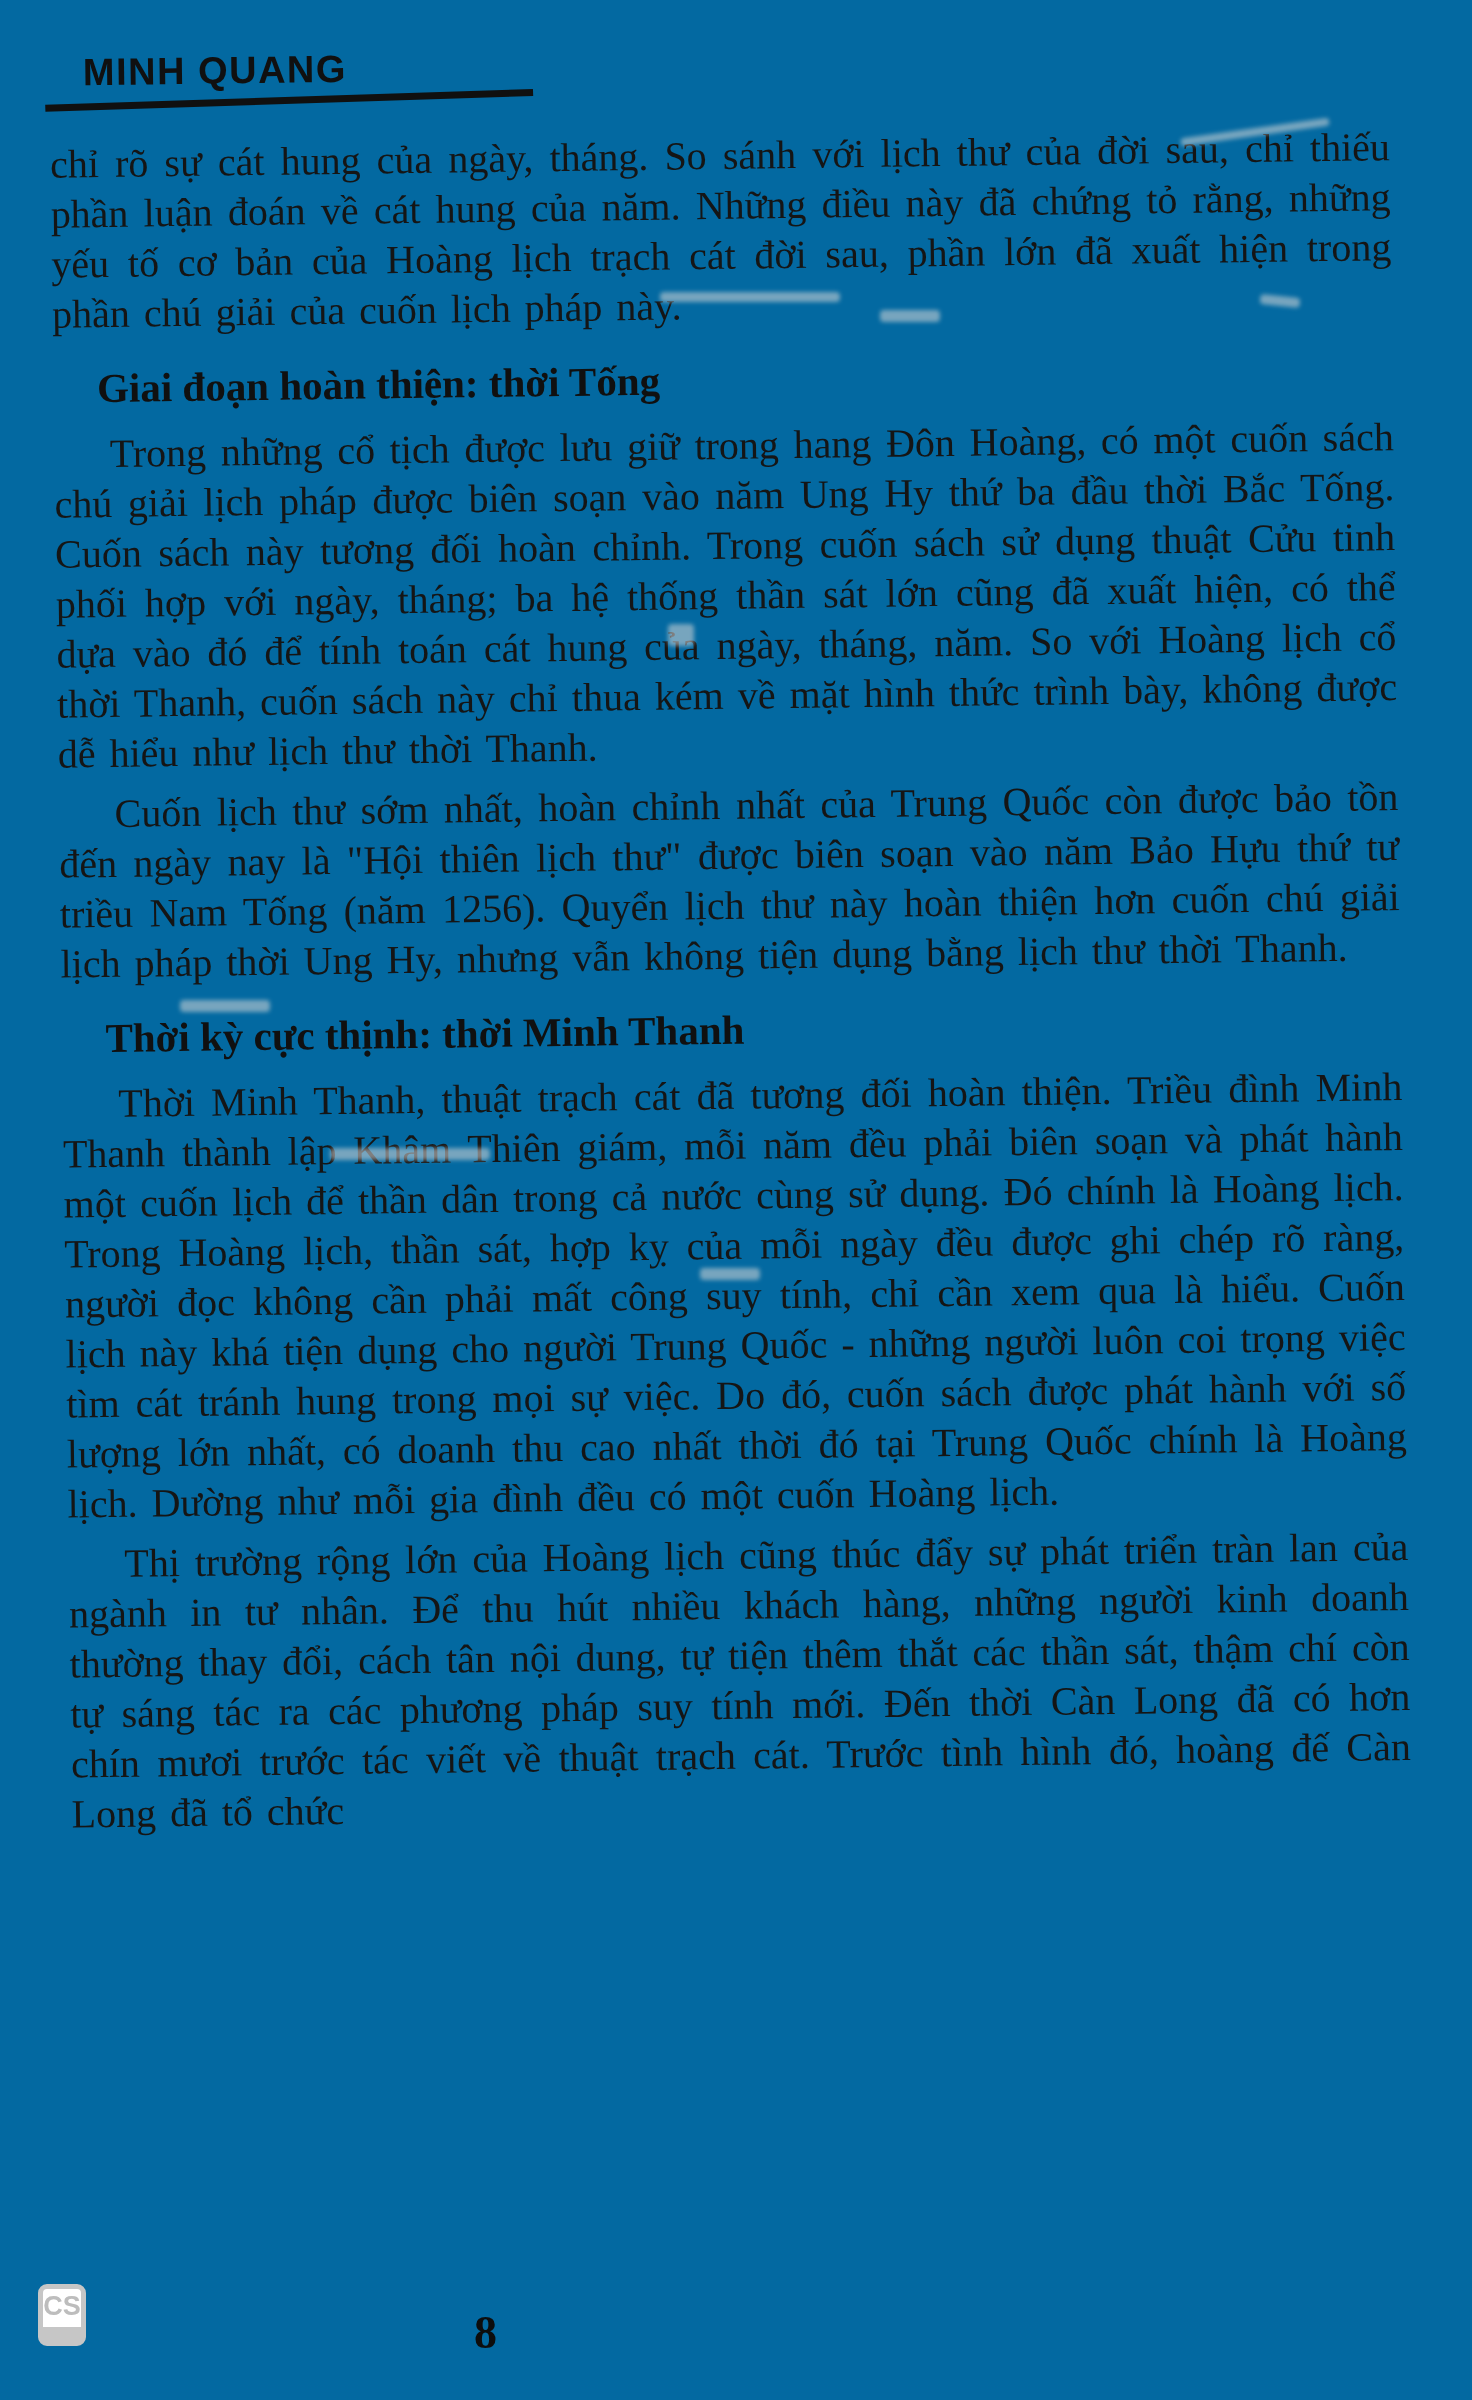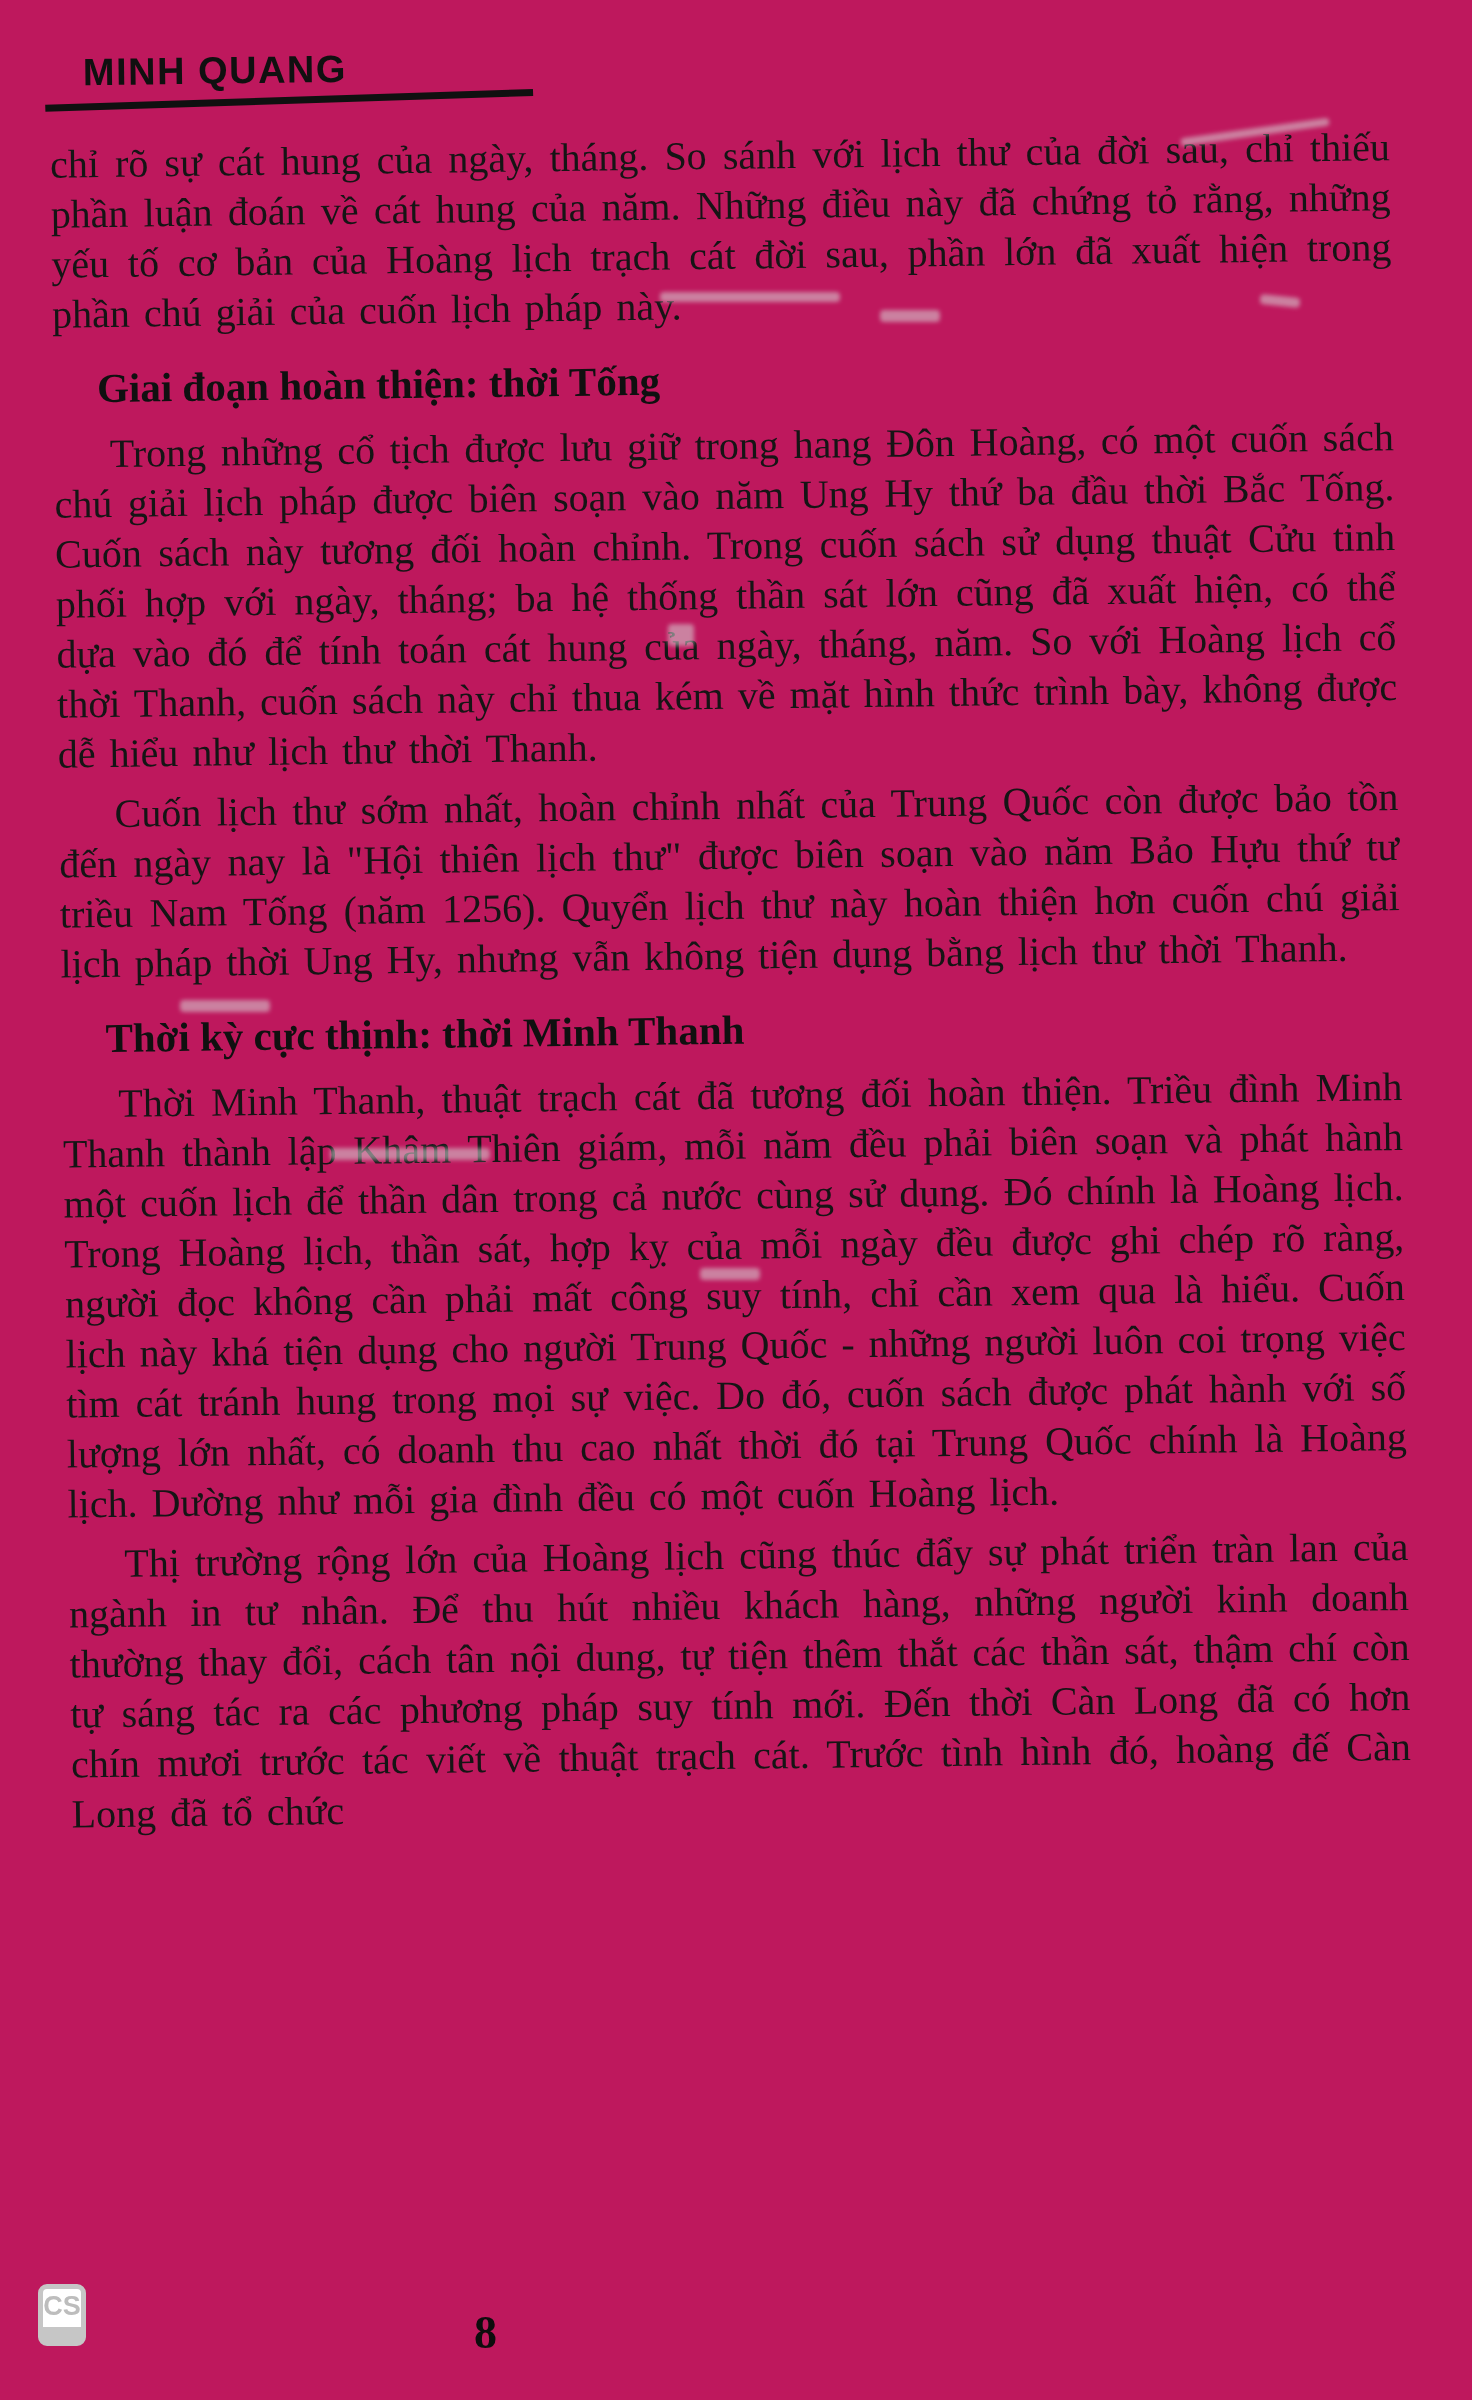--- a/index.html
+++ b/index.html
@@ -1,20 +1,20 @@
 <!DOCTYPE html>
 <html><head>
 <meta charset="utf-8">
 <style>
   html, body { margin: 0; padding: 0; background: #e9e9e9; }
   .page {
     position: relative;
     width: 1472px;
     height: 2400px;
-    background: #be185d;
+    background: #0369a1;
     overflow: hidden;
     font-family: "Liberation Serif", serif;
     color: #151515;
   }
   .tilt {
     position: absolute;
     left: 0; top: 0;
     width: 1472px;
     transform: rotate(-0.75deg);
     transform-origin: 40px 2300px;

